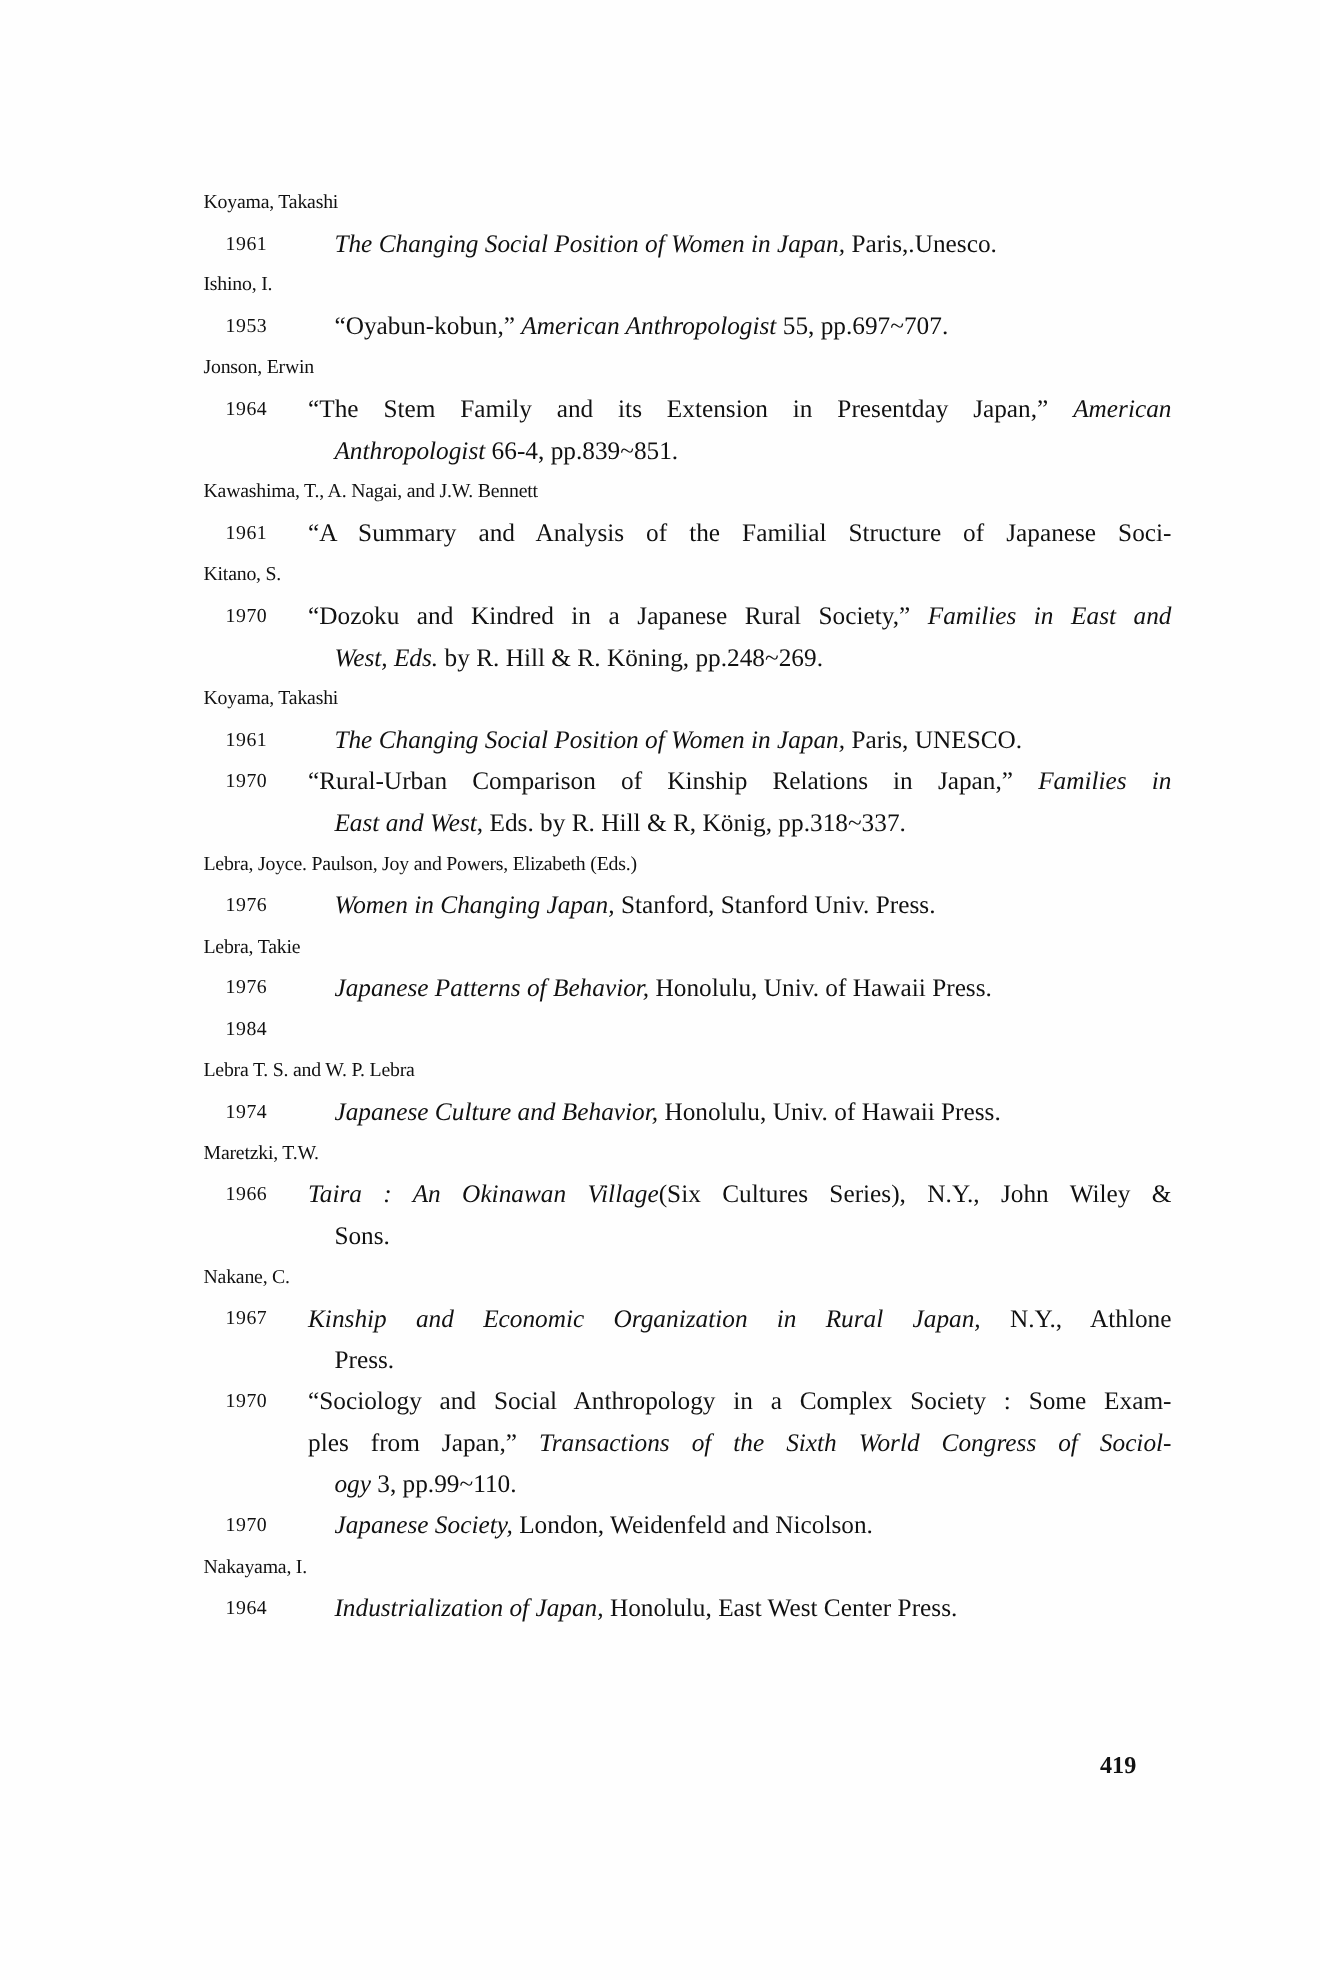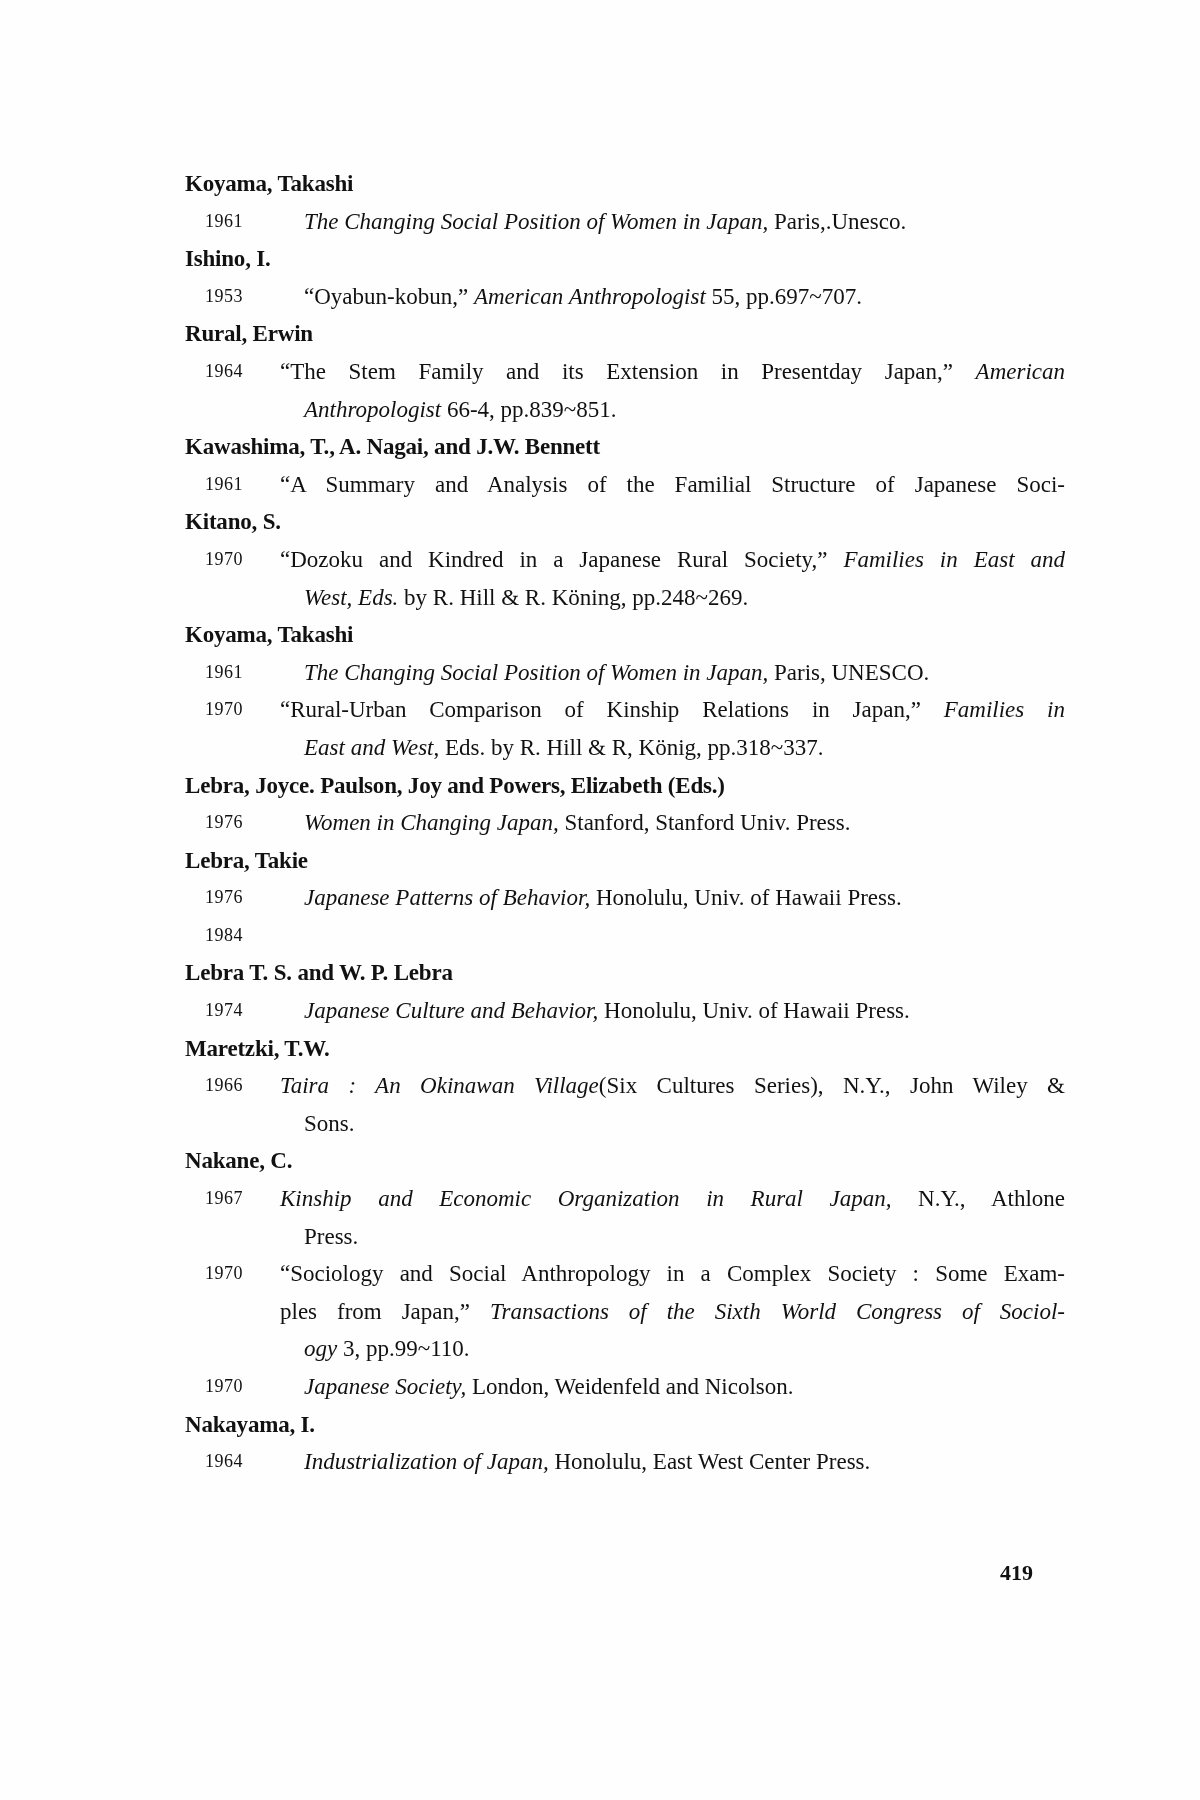--- a/index.html
+++ b/index.html
@@ -1,42 +1,42 @@
 <!DOCTYPE html>
 <html><head>
 <meta charset="utf-8">
 <style>
   html, body { margin:0; padding:0; }
   body { width:1200px; height:1800px; background:#fefefe; position:relative; overflow:hidden;
          font-family:"Liberation Serif", "DejaVu Serif", serif; color:#111; }
   .page { position:absolute; left:185px; top:165px; width:880px; }
   .line { height:37.6px; line-height:37.6px; font-size:23px; white-space:nowrap; }
-  .author { font-weight:bold; font-size:23px; letter-spacing:-0.2px; }
+  .author { font-weight:normal; font-size:18px; letter-spacing:-0.2px; }
   .entry { position:relative; }
   .year { position:absolute; left:20px; font-size:18px; letter-spacing:0.5px; }
   .text { position:absolute; left:95px; width:785px; text-align:justify; text-align-last:justify; }
   .text.last { text-align-last:left;margin-left:24px; }
   i { font-style:italic; }
-  .pagenum { position:absolute; left:1000px; top:1560px; font-size:22px; font-weight:bold; }
+  .pagenum { position:absolute; left:1000px; top:1592px; font-size:22px; font-weight:bold; }
 </style>
 </head>
 <body>
 
 <div class="page" id="biblist">
     <div class="line author">Koyama, Takashi</div>
     <div class="line entry">
       <span class="year">1961</span>
       <span class="text last"><i>The Changing Social Position of Women in Japan,</i><span> Paris,.Unesco.</span></span>
     </div>
     <div class="line author">Ishino, I.</div>
     <div class="line entry">
       <span class="year">1953</span>
       <span class="text last"><span>“Oyabun-kobun,” </span><i>American Anthropologist</i><span> 55, pp.697~707.</span></span>
     </div>
-    <div class="line author">Rural, Erwin</div>
+    <div class="line author">Jonson, Erwin</div>
     <div class="line entry">
       <span class="year">1964</span>
       <span class="text"><span>“The Stem Family and its Extension in Presentday Japan,” </span><i>American</i></span>
     </div>
     <div class="line entry">
       <span class="text last"><i>Anthropologist</i><span> 66-4, pp.839~851.</span></span>
     </div>
     <div class="line author">Kawashima, T., A. Nagai, and J.W. Bennett</div>
     <div class="line entry">
       <span class="year">1961</span>

